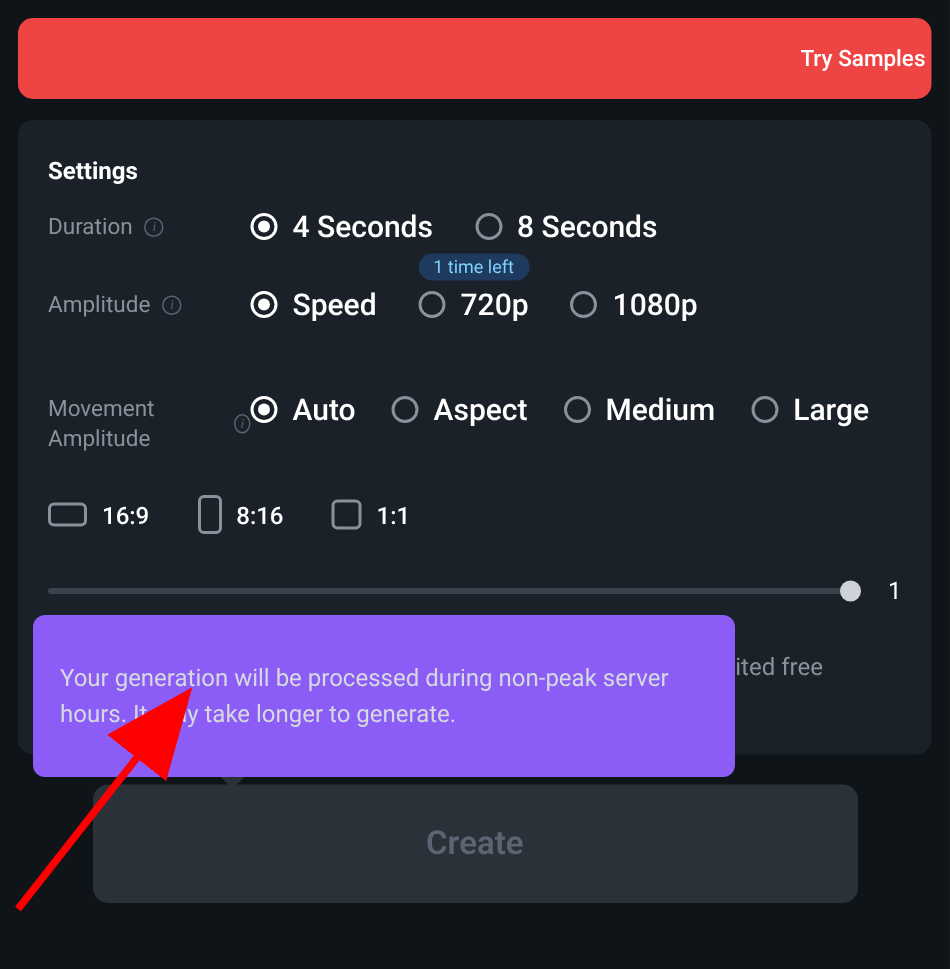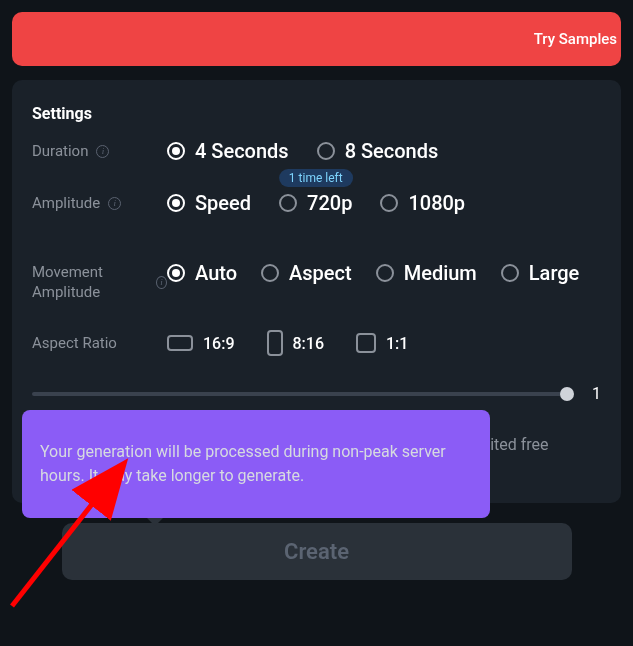--- a/index.html
+++ b/index.html
@@ -239,21 +239,21 @@
       border-top: 8px solid #2a3139;
     }
     .create-btn {
       margin: 20px auto 0;
       width: 510px;
       display: block;
       background: #2a3139;
       color: #5b6472;
       font-size: 22px;
       font-weight: 600;
-      padding: 16px;
+      padding: 27px;
       border: none;
       border-radius: 10px;
       cursor: pointer;
     }
     .arrow-svg {
       position: absolute;
       bottom: 30px;
       left: 2px;
       z-index: 20;
       pointer-events: none;
@@ -331,23 +331,20 @@
         <span class="radio-text">Medium</span>
       </div>
       <div class="radio-option">
         <div class="radio"></div>
         <span class="radio-text">Large</span>
       </div>
     </div>
   </div>
 
   <div class="setting-row">
-    <div class="setting-label">
-      <span>Aspect Ratio</span>
-    </div>
     <div class="options" style="gap:32px">
       <div class="aspect-option">
         <div class="aspect-box aspect-16-9"></div>
         <span class="aspect-text">16:9</span>
       </div>
       <div class="aspect-option">
         <div class="aspect-box aspect-9-16"></div>
         <span class="aspect-text">8:16</span>
       </div>
       <div class="aspect-option">

